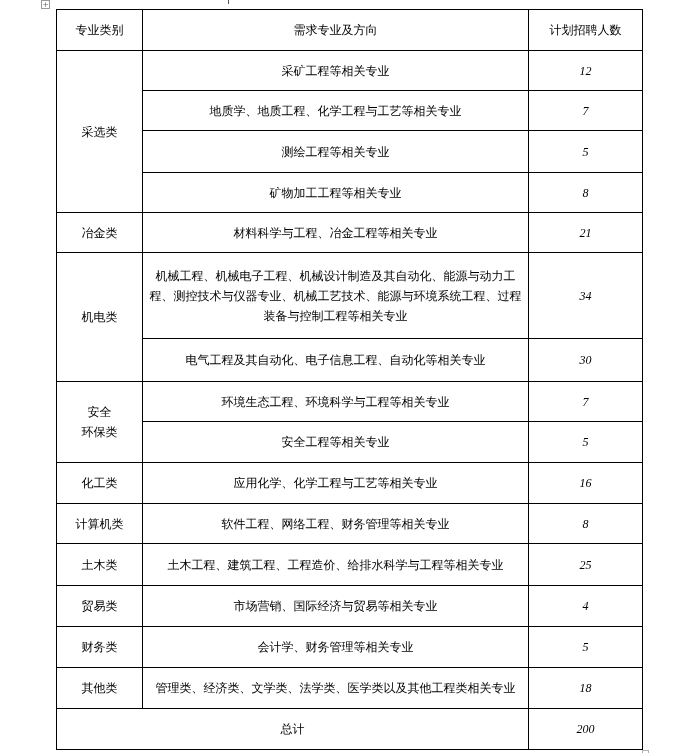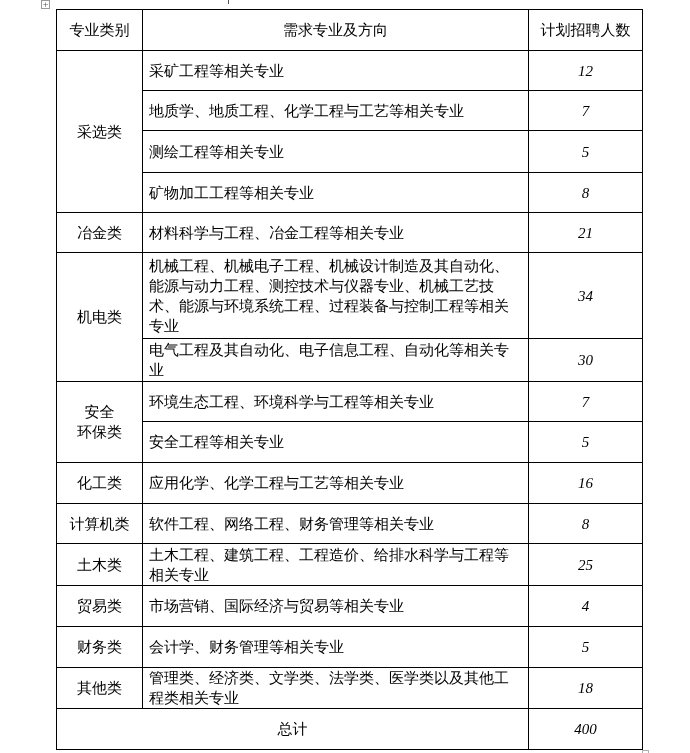--- a/index.html
+++ b/index.html
@@ -7,25 +7,25 @@
          font-family: "DejaVu Serif", "Liberation Serif", serif; color: #000; }
   .move-handle { position: absolute; left: 41px; top: 0px; width: 9px; height: 9px;
                  border: 1px solid #9a9a9a; box-sizing: border-box; background: #fff;
                  font-size: 8px; line-height: 7px; text-align: center; color: #666; }
   .cursor-mark { position: absolute; left: 228px; top: 0; width: 1px; height: 4px; background: #555; }
   .resize-handle { position: absolute; left: 642px; top: 750px; width: 7px; height: 7px;
                    border: 1px solid #b0b0b0; box-sizing: border-box; background: #fff; }
   table.recruit { position: absolute; left: 56px; top: 9px; border-collapse: collapse;
                   table-layout: fixed; width: 586px; }
   table.recruit td, table.recruit th {
-    border: 1px solid #000; font-size: 15px; font-weight: normal; padding: 0 6px;
+    border: 1px solid #000; font-size: 12px; font-weight: normal; padding: 0 6px;
     vertical-align: middle; line-height: 20px; }
   col.c1 { width: 86px; } col.c2 { width: 386px; } col.c3 { width: 114px; }
   .center { text-align: center; }
-  .left { text-align: left; }
+  .left { text-align: center; }
   .num { text-align: center; font-family: "Liberation Serif", "DejaVu Serif", serif; font-size: 16px; font-style: italic; }
   .cat { text-align: center; padding: 2px 2px !important; }
   th { height: 40px; }
 </style>
 </head>
 <body>
 
 <div class="move-handle">+</div>
 <div class="cursor-mark"></div>
 
@@ -120,18 +120,18 @@
   </tr>
 
   <tr style="height:41px">
     <td class="cat">其他类</td>
     <td class="left">管理类、经济类、文学类、法学类、医学类以及其他工程类相关专业</td>
     <td class="num">18</td>
   </tr>
 
   <tr style="height:41px">
     <td class="center" colspan="2">总计</td>
-    <td class="num">400</td>
+    <td class="num">200</td>
   </tr>
 </tbody>
   </table>
 
 <div class="resize-handle"></div>
 
 </body></html>

